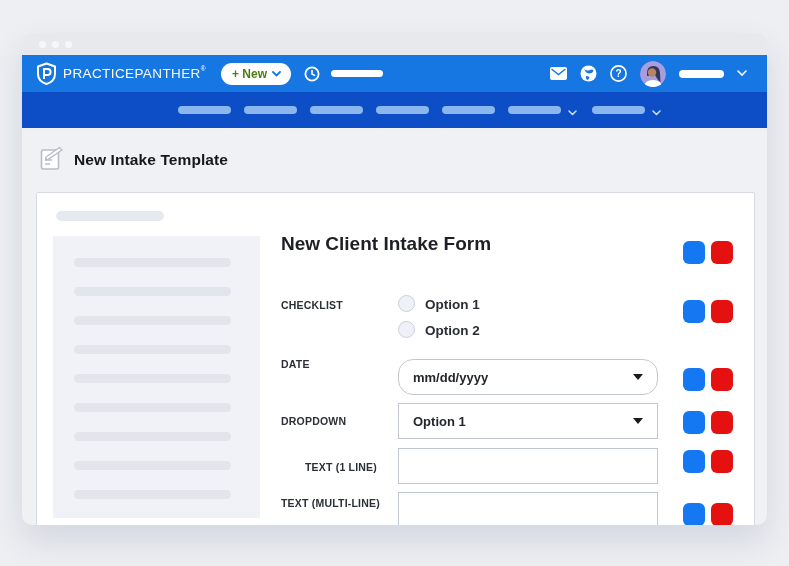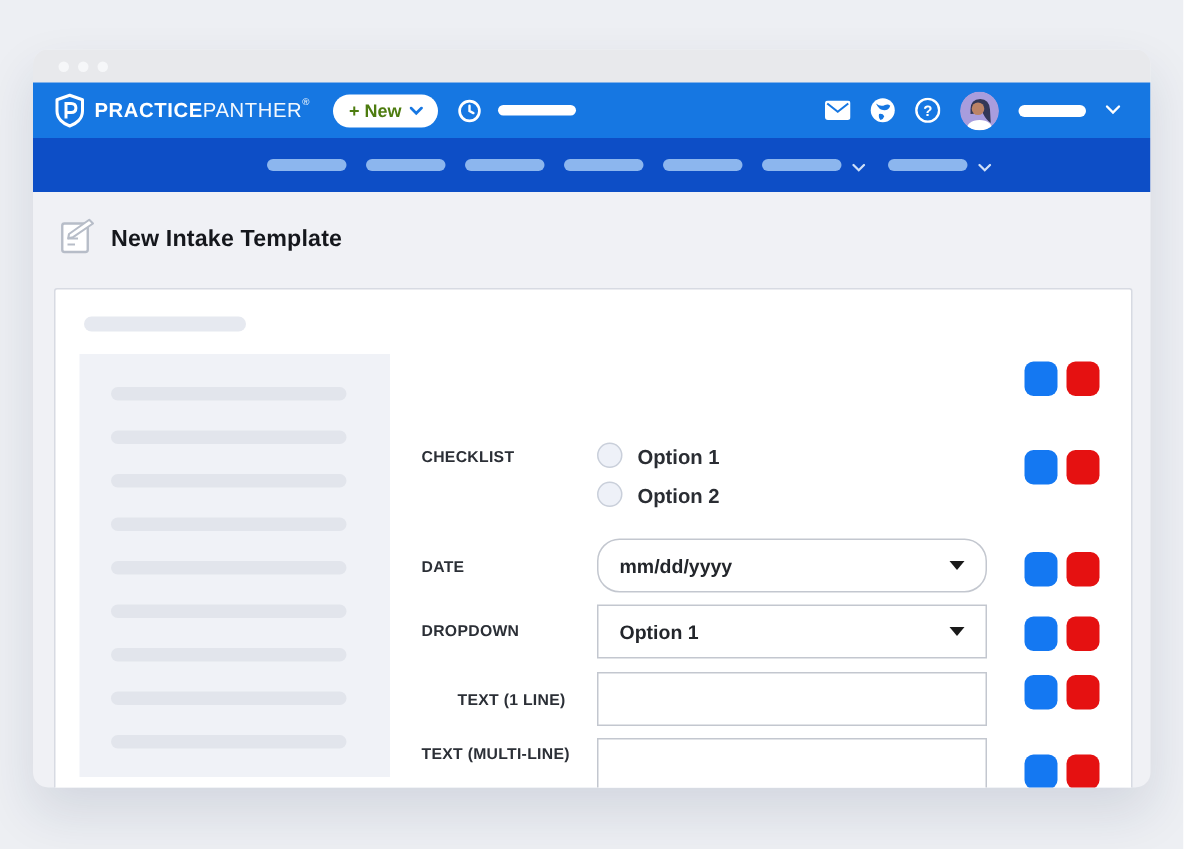--- a/index.html
+++ b/index.html
@@ -8,21 +8,21 @@
   .window { position:absolute; left:22px; top:33px; width:745px; height:492px;
             border-radius:10px; overflow:hidden; background:#f0f1f5;
             box-shadow:0 16px 34px rgba(25,39,80,.12); }
   
   .titlebar { height:22px; background:#e8e9ec; display:flex; align-items:center; padding-left:17px; gap:6px; }
   .dot { width:7px; height:7px; border-radius:50%; background:#f6f7f9; }
   
   .appbar { height:37px; background:#1677e2; display:flex; align-items:center; padding:0 20px 0 14px; }
   .brand { display:flex; align-items:center; gap:6px; cursor:pointer; }
   .brand-text { color:#fff; font-size:13.5px; letter-spacing:.4px; white-space:nowrap; }
-  .brand-text b { font-weight:700; }
+  .brand-text b { font-weight:400; }
   .brand-text .light { font-weight:400; opacity:.95; }
   .reg { font-size:6.5px; vertical-align:top; position:relative; top:-1px; }
   .new-pill { margin-left:15px; background:#fff; color:#4d7c0f; font-weight:800; font-size:12px;
               border:none; border-radius:12px; padding:4px 10px 4px 11px; display:flex; align-items:center; gap:5px; cursor:pointer; }
   .icon-btn { display:flex; align-items:center; justify-content:center; background:none; border:none; cursor:pointer; padding:0; }
   .wbar { background:#fff; border-radius:4px; }
   .appbar-right { margin-left:auto; display:flex; align-items:center; gap:13px; }
   .avatar { width:26px; height:26px; border-radius:50%; overflow:hidden; flex:0 0 auto; }
   
   .navbar { height:36px; background:#0d4ec6; position:relative; display:flex; align-items:center; padding:0 14px; }
@@ -175,32 +175,33 @@
         <div class="skel" style="top:51px;"></div>
         <div class="skel" style="top:80px;"></div>
         <div class="skel" style="top:109px;"></div>
         <div class="skel" style="top:138px;"></div>
         <div class="skel" style="top:167px;"></div>
         <div class="skel" style="top:196px;"></div>
         <div class="skel" style="top:225px;"></div>
         <div class="skel" style="top:254px;"></div>
       </div>
 
+      <div class="form-title">New Client Intake Form</div>
       <button class="act blue" style="top:48px;"></button>
       <button class="act red" style="top:48px;"></button>
 
       <div class="f-label" style="top:106px;">CHECKLIST</div>
       <div class="radio" style="top:102px;"></div>
       <div class="opt-label" style="top:104px;">Option 1</div>
       <div class="radio" style="top:128px;"></div>
       <div class="opt-label" style="top:130px;">Option 2</div>
       <button class="act blue" style="top:107px;"></button>
       <button class="act red" style="top:107px;"></button>
 
-      <div class="f-label" style="top:179px;">DATE</div>
+      <div class="f-label" style="top:165px;">DATE</div>
       <div class="selectbox" style="top:166px;border-radius:15px;">
         <span>mm/dd/yyyy</span>
         <span class="caret"></span>
       </div>
       <button class="act blue" style="top:175px;"></button>
       <button class="act red" style="top:175px;"></button>
 
       <div class="f-label" style="top:222px;">DROPDOWN</div>
       <div class="selectbox" style="top:210px;">
         <span>Option 1</span>

